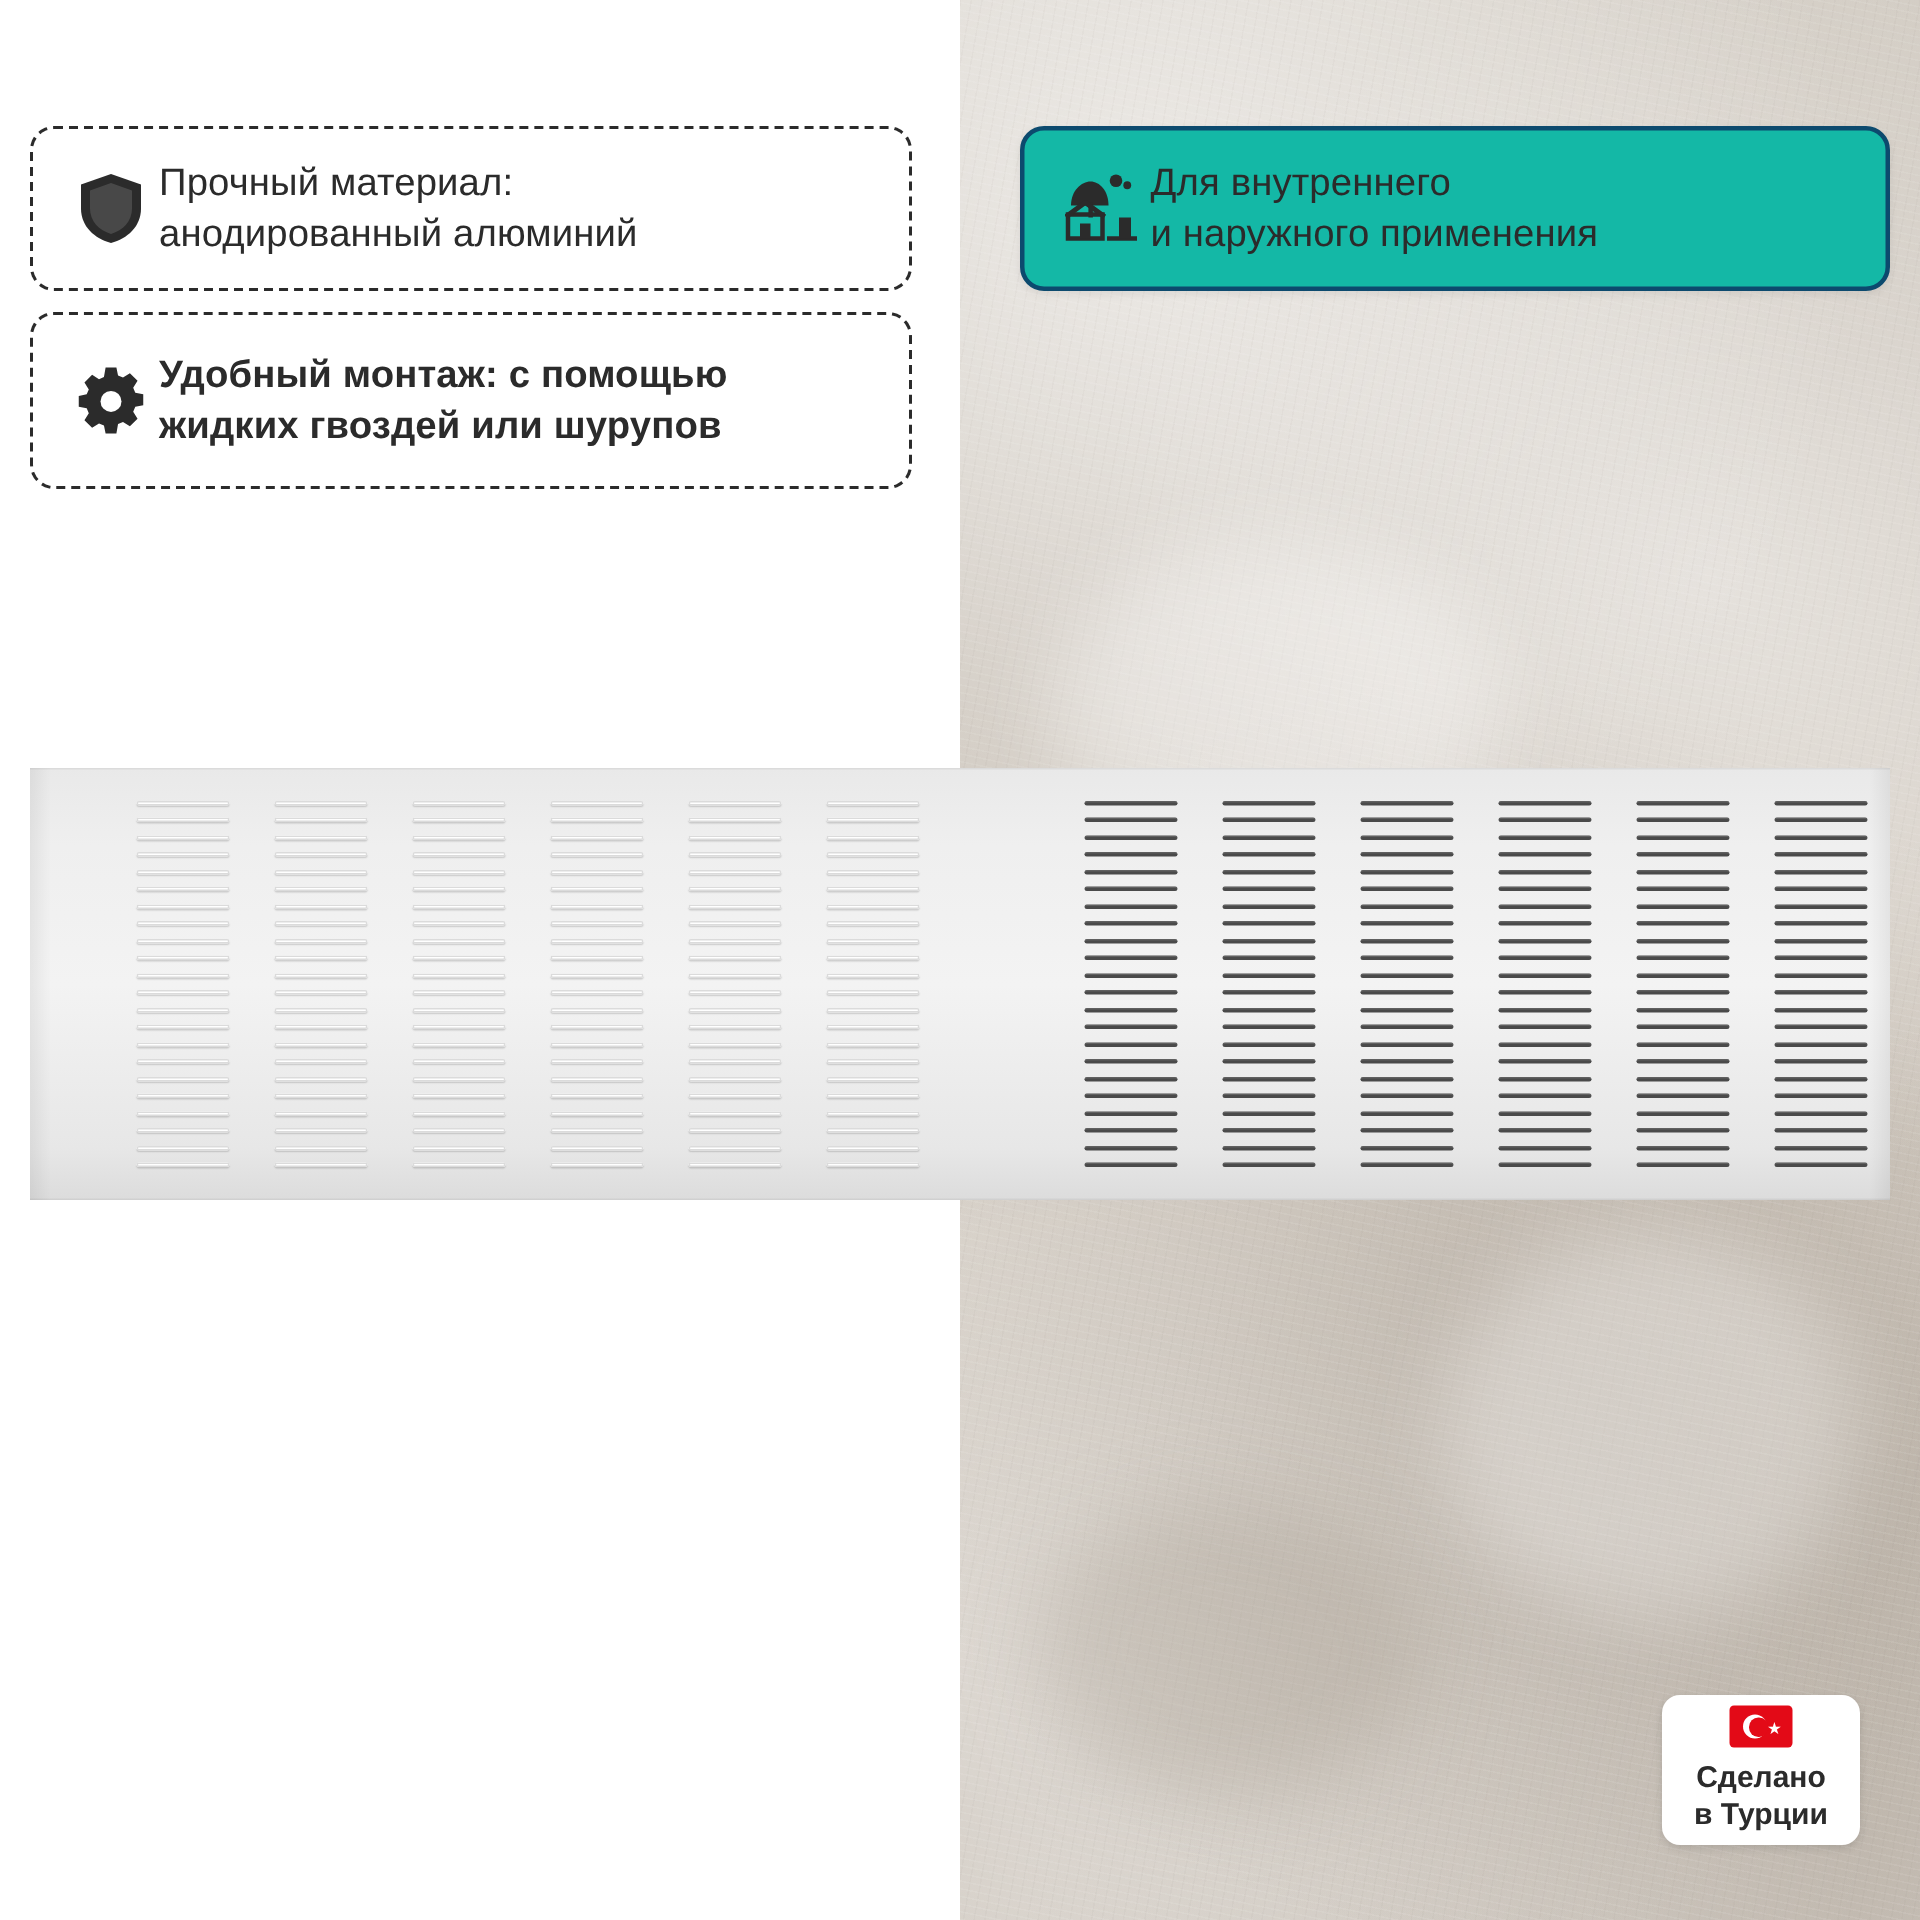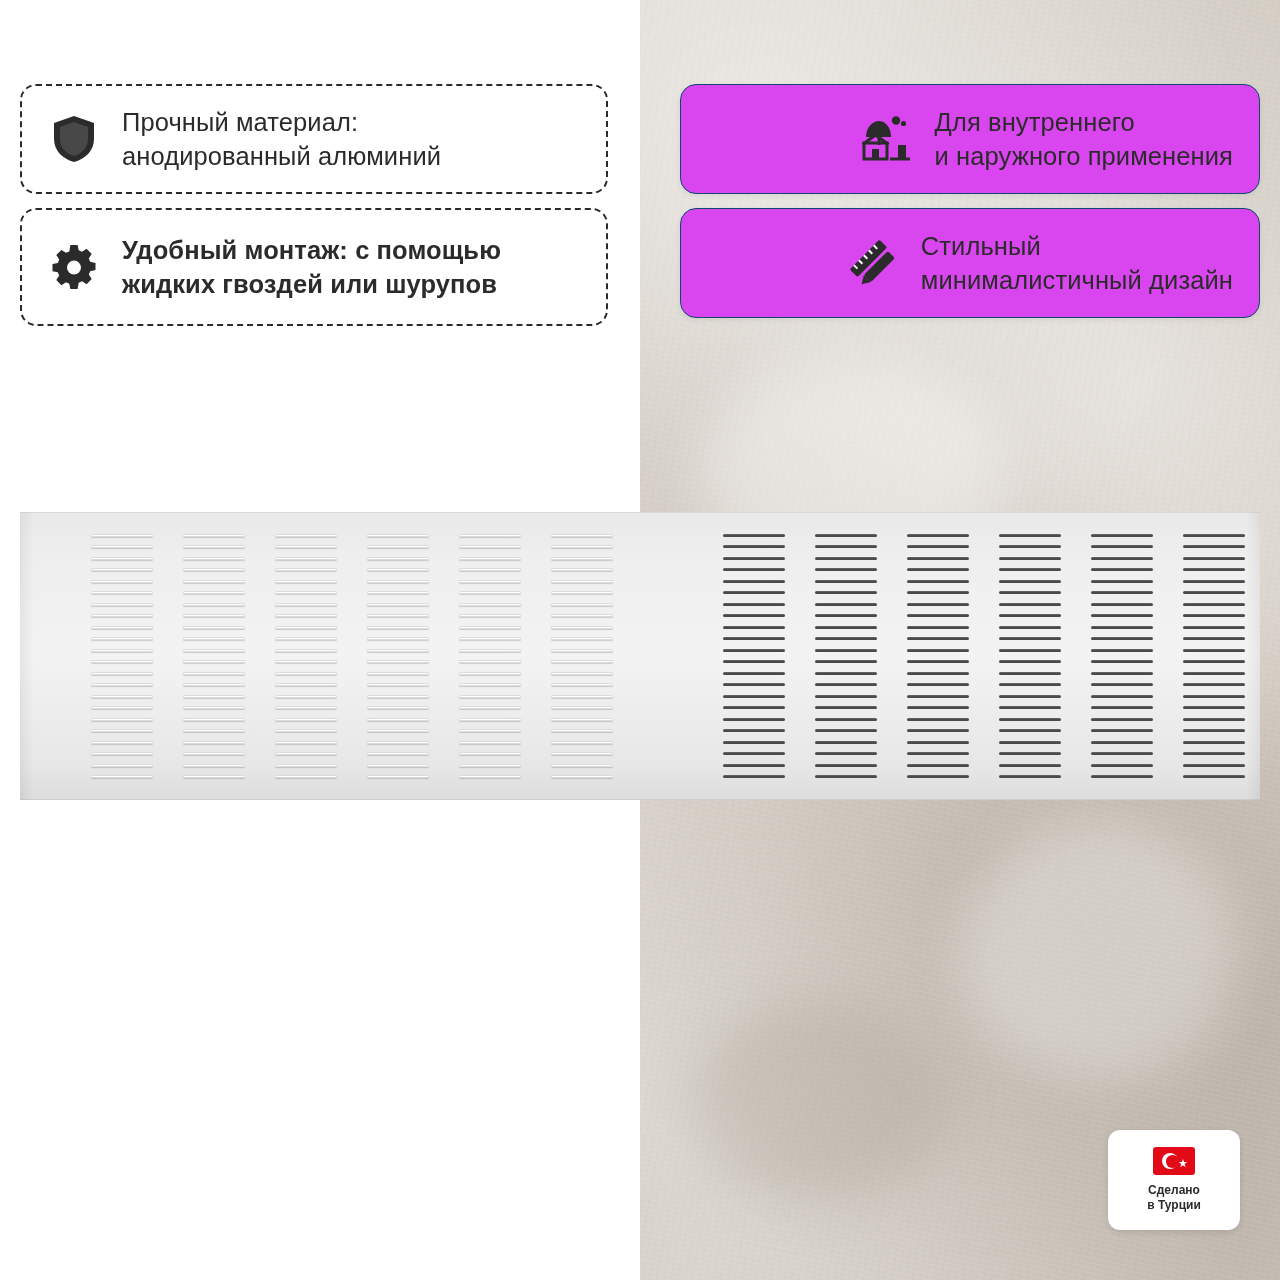--- a/index.html
+++ b/index.html
@@ -61,33 +61,32 @@
     pointer-events: none;
     filter: blur(26px);
   }
 
   
   .card {
     position: absolute;
     box-sizing: border-box;
     display: flex;
     align-items: center;
-    gap: 22px;
+    gap: 6px;
     padding: 0 26px;
     border-radius: 16px;
   }
   .card.dashed {
     background: #ffffff;
     border: 2px dashed #2b2b2b;
   }
   .card.solid {
-    background: #d946ef;
-    border: 1px solid #0c4a6e;
+    background: #14b8a6;
+    border: 3px solid #0c4a6e;
     box-shadow: 0 2px 6px rgba(0,0,0,0.07);
-    justify-content: flex-end;
   }
   .card .ic {
     flex: 0 0 auto;
     width: 52px;
     height: 52px;
     display: flex;
     align-items: center;
     justify-content: center;
     color: #2b2b2b;
   }
@@ -197,21 +196,21 @@
     background: #e30a17;
   }
   #made-badge .flag .star {
     position: absolute;
     left: 25px; top: 10.5px;
     color: #ffffff;
     font-size: 11px;
     line-height: 11px;
   }
   #made-badge .label {
-    font-size: 12px;
+    font-size: 20px;
     font-weight: bold;
     color: #2b2b2b;
     text-align: center;
     line-height: 1.25;
     white-space: pre-line;
   }
 </style>
 </head>
 <body>
 
@@ -257,38 +256,20 @@
         <path d="M0.5 29.5 L13.5 20 L26.5 29.5" fill="none" stroke="#2b2b2b" stroke-width="3.2" stroke-linejoin="round"></path>
         <rect x="10" y="34" width="7" height="10" fill="#2b2b2b"></rect>
         <path d="M28 44 L48 44" stroke="#2b2b2b" stroke-width="3"></path>
         <path d="M36 30 L44 30 L44 44 L36 44 Z" fill="#2b2b2b"></path>
       </svg>
     </span>
     <span class="txt">Для внутреннего
 и наружного применения</span>
   </div>
 
-  <div id="card-design" class="card solid">
-    <span class="ic">
-      <svg width="50" height="48" viewBox="0 0 50 48" aria-hidden="true">
-        <g transform="rotate(-45 25 24)">
-          <rect x="4" y="12" width="42" height="11" rx="2" fill="#2b2b2b"></rect>
-          <rect x="9" y="12" width="2" height="5" fill="#ffffff"></rect>
-          <rect x="16" y="12" width="2" height="5" fill="#ffffff"></rect>
-          <rect x="23" y="12" width="2" height="5" fill="#ffffff"></rect>
-          <rect x="30" y="12" width="2" height="5" fill="#ffffff"></rect>
-          <rect x="37" y="12" width="2" height="5" fill="#ffffff"></rect>
-          <rect x="10" y="26" width="34" height="10" rx="2" fill="#2b2b2b"></rect>
-          <path d="M10 26 L2 31 L10 36 Z" fill="#2b2b2b"></path>
-        </g>
-      </svg>
-    </span>
-    <span class="txt">Стильный
-минималистичный дизайн</span>
-  </div>
 
   <div id="product">
     <div class="grille" id="grille">
         <div class="col-group" style="margin-left: 56px;">
           <div class="slot-col">
             <div class="slot light"></div>
             <div class="slot light"></div>
             <div class="slot light"></div>
             <div class="slot light"></div>
             <div class="slot light"></div>

